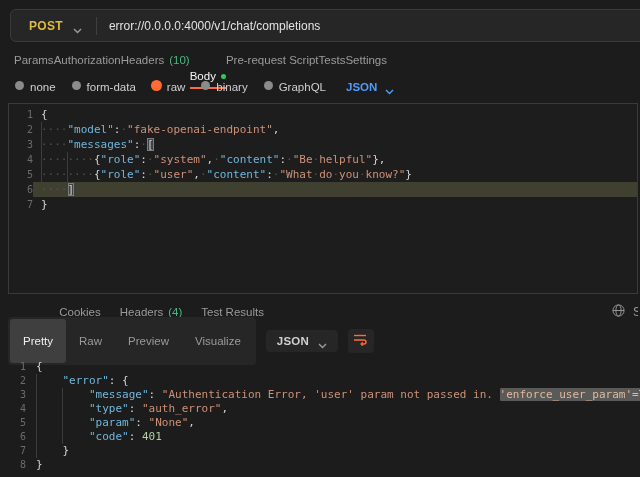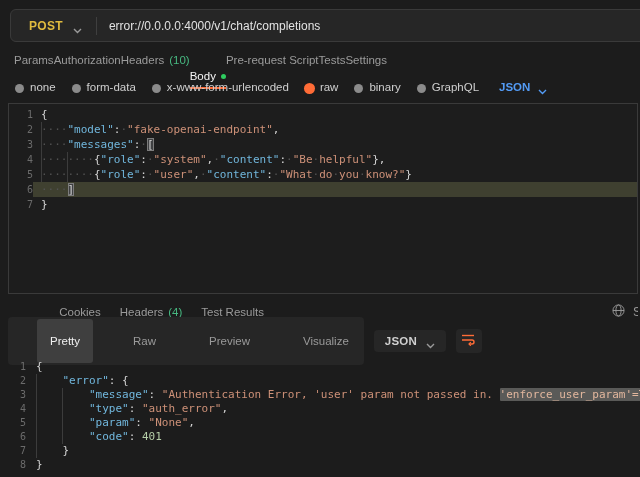--- a/index.html
+++ b/index.html
@@ -34,21 +34,21 @@
   .tab.active::after {
     content:""; position:absolute; left:0; right:0; bottom:-7px; height:2px; background:#ff6c37;
   }
   .greendot { width:5px; height:5px; border-radius:50%; background:#2ecc5f; display:inline-block; }
 
   
   .radio-row {
     position:absolute; left:15px; right:0; top:76px; height:22px;
     display:flex; align-items:center; gap:16px;
   }
-  .radio-opt { display:flex; align-items:flex-end; gap:6px; cursor:pointer; }
+  .radio-opt { display:flex; align-items:flex-start; gap:6px; cursor:pointer; }
   .radio-circle { width:9px; height:9px; border-radius:50%; background:#8b8b8b; }
   .radio-opt.selected .radio-circle { background:#ff6c37; box-shadow:0 0 0 1px #ff6c37; }
   .radio-label { color:#cfcfcf; font-size:11.5px; }
   .fmt-select { display:flex; align-items:center; gap:8px; margin-left:4px; cursor:pointer; }
   .fmt-select .fmt-label { color:#539bf5; font-weight:bold; font-size:11.5px; }
 
   
   .editor {
     font-family:"DejaVu Sans Mono", monospace;
     font-size:11px;
@@ -90,21 +90,21 @@
   }
   .resp-right { position:absolute; right:0; top:0; height:100%; display:flex; align-items:center; gap:8px; padding-right:2px; }
   .status-frag { color:#9a9a9a; width:5px; overflow:hidden; white-space:nowrap; display:inline-block; }
 
   
   .resp-toolbar {
     position:absolute; left:8px; top:329px; height:24px;
     display:flex; align-items:center; gap:10px;
   }
   .seg-group { display:flex; background:#262626; border-radius:4px; padding:2px; }
-  .seg { color:#9a9a9a; font-size:11.5px; padding:16px 13px; border-radius:3px; cursor:pointer;margin-left:27px; }
+  .seg { color:#9a9a9a; font-size:11.5px; padding:16px 13px; border-radius:3px; cursor:pointer; }
   .seg.active { background:#3f3f3f; color:#f0f0f0; }
   .json-btn { display:flex; align-items:center; gap:9px; background:#262626; border-radius:4px; padding:5px 11px; cursor:pointer; }
   .json-btn .jb-label { font-size:11.5px; color:#d0d0d0; font-weight:bold; letter-spacing:.2px; }
   .wrap-btn { background:#262626; border-radius:4px; width:26px; height:24px; display:flex; align-items:center; justify-content:center; cursor:pointer; }
 </style>
 </head>
 <body>
 
 <div class="url-bar">
   <div class="method">
@@ -147,24 +147,20 @@
 
 <div class="radio-row">
   <div class="radio-opt">
       <span class="radio-circle"></span>
       <span class="radio-label">none</span>
     </div>
   <div class="radio-opt">
       <span class="radio-circle"></span>
       <span class="radio-label">form-data</span>
     </div>
-  <div class="radio-opt">
-      <span class="radio-circle"></span>
-      <span class="radio-label">x-www-form-urlencoded</span>
-    </div>
   <div class="radio-opt selected">
       <span class="radio-circle"></span>
       <span class="radio-label">raw</span>
     </div>
   <div class="radio-opt">
       <span class="radio-circle"></span>
       <span class="radio-label">binary</span>
     </div>
   <div class="radio-opt">
       <span class="radio-circle"></span>

